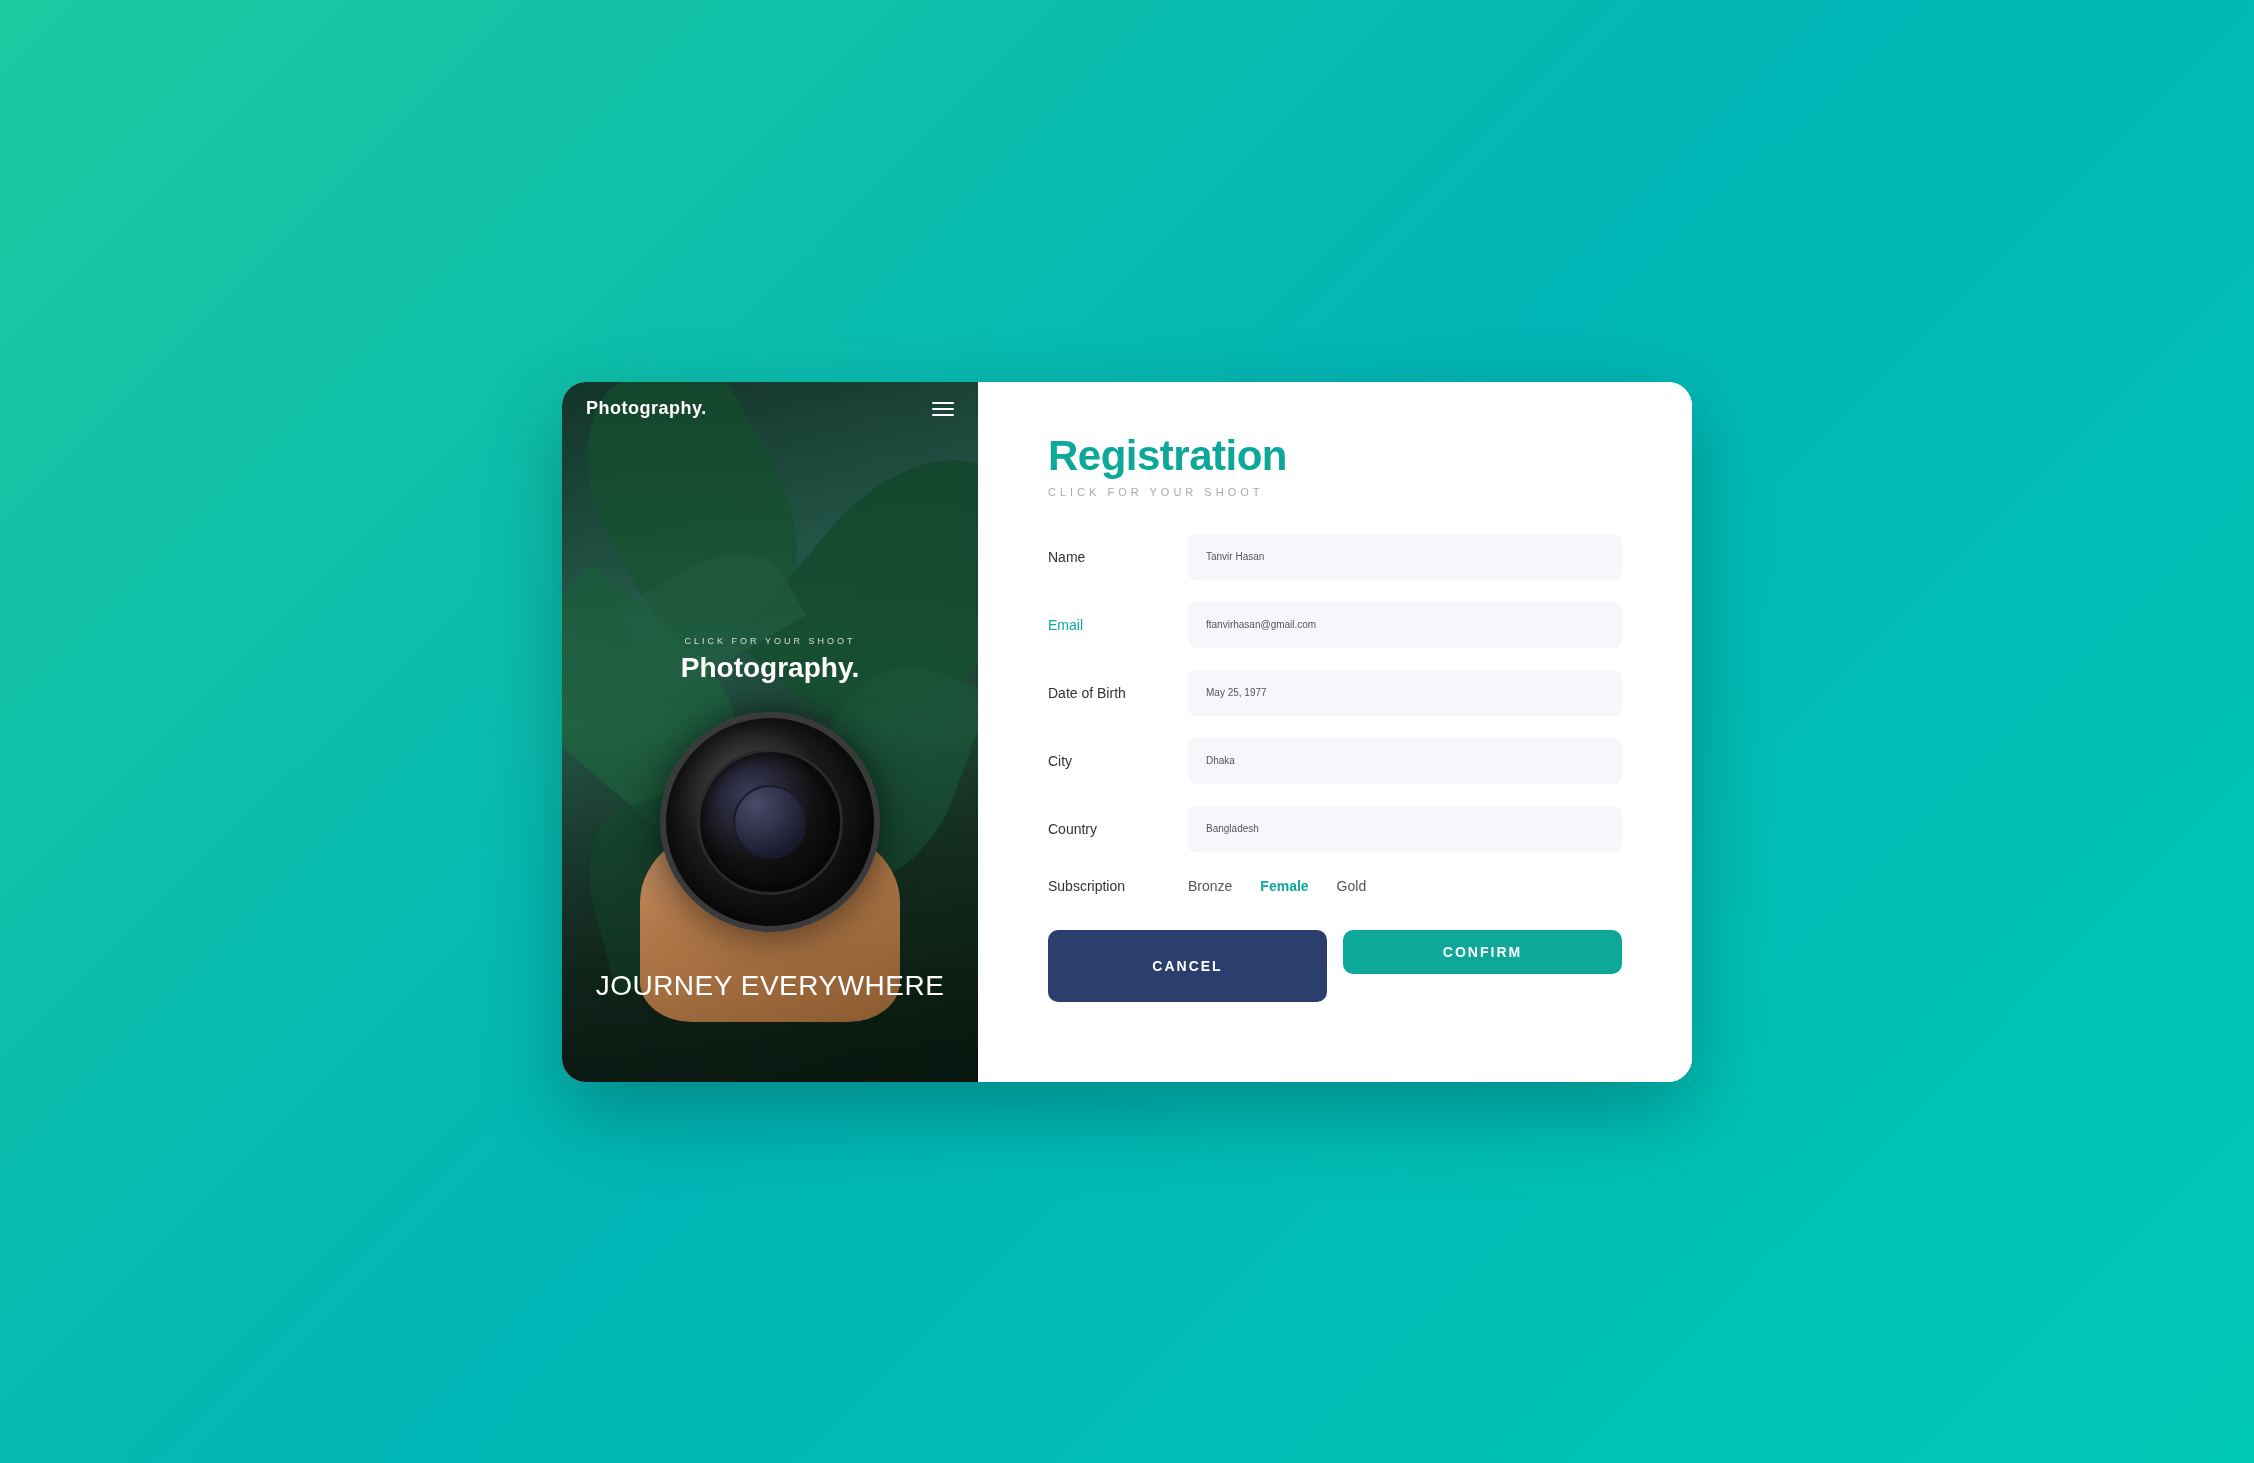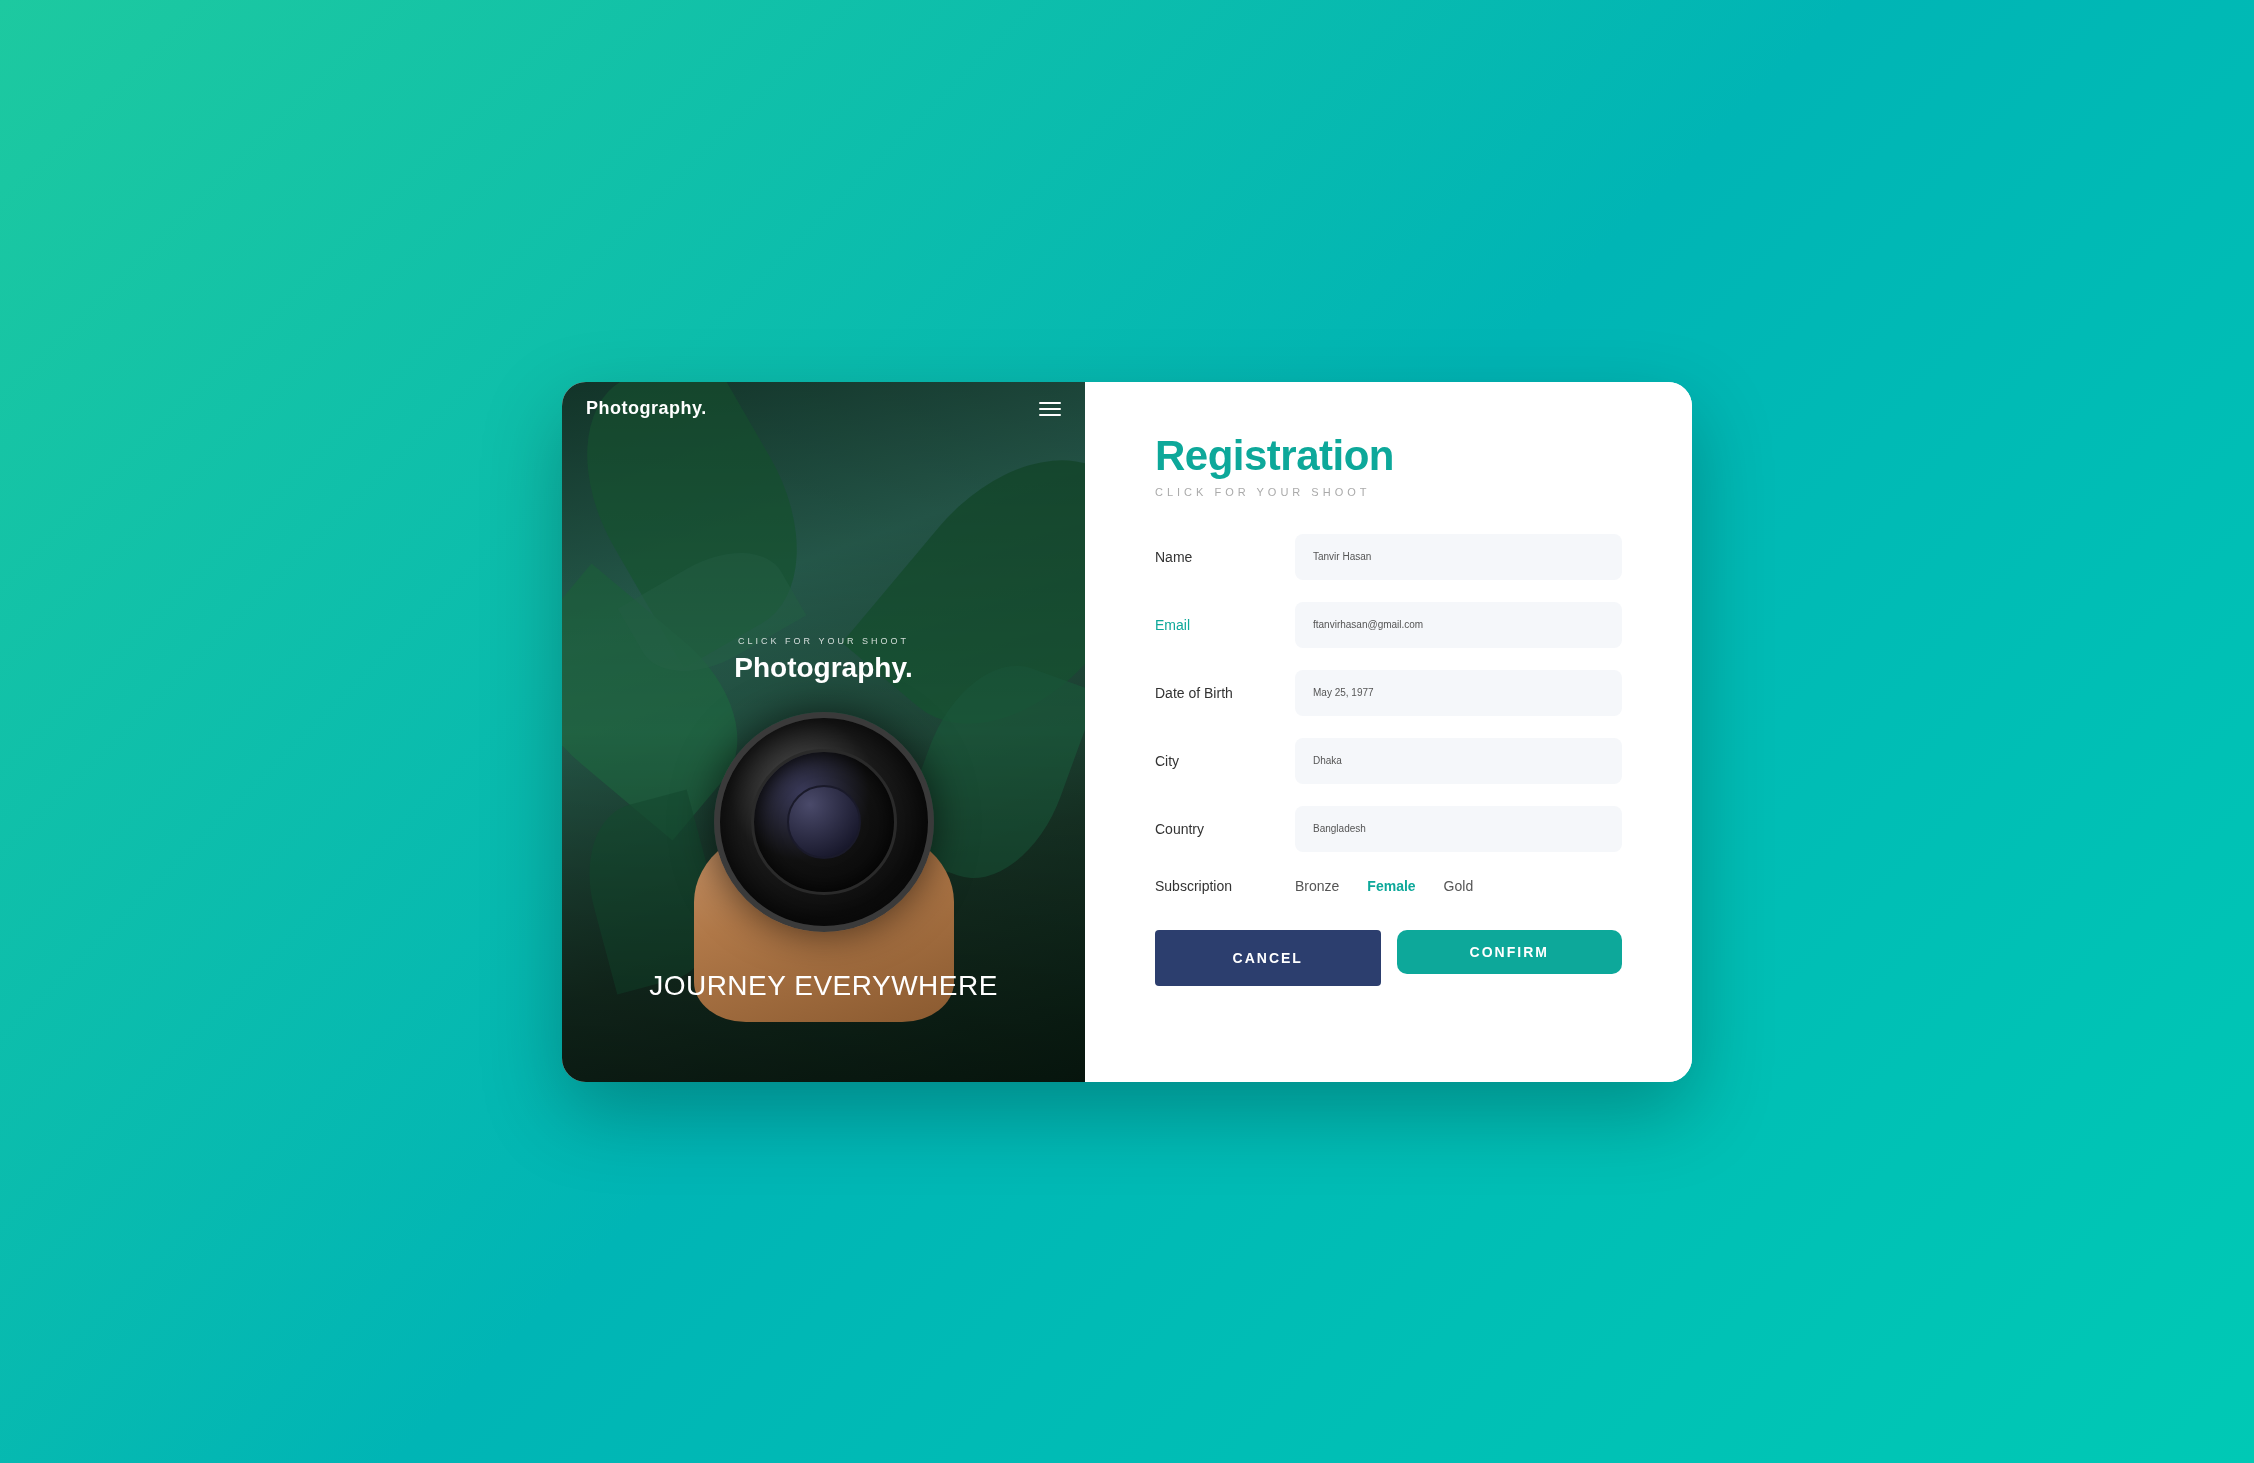--- a/index.html
+++ b/index.html
@@ -19,21 +19,21 @@
       height: 700px;
       background: #fff;
       border-radius: 24px;
       overflow: hidden;
       display: flex;
       box-shadow: 0 30px 80px rgba(0,0,0,0.25);
     }
 
     
     .left-panel {
-      width: 523px;
+      width: 416px;
       height: 100%;
       position: relative;
       background: linear-gradient(160deg, #1a4a3a 0%, #2d6b5a 30%, #1a3a2a 70%, #0d2a1a 100%);
       overflow: hidden;
       flex-shrink: 0;
     }
 
     .left-panel-overlay {
       position: absolute;
       inset: 0;
@@ -308,25 +308,25 @@
     }
 
     .buttons-row {
       display: flex;
       gap: 16px;
       margin-top: 32px;
     }
 
     .btn-cancel {
       flex: 1;
-      height: 56px;
+      height: 72px;
       background: #2c3e6e;
       color: #fff;
       border: none;
-      border-radius: 4px;
+      border-radius: 10px;
       font-size: 14px;
       font-weight: 700;
       letter-spacing: 2px;
       cursor: pointer;
       text-transform: uppercase;
     }
 
     .btn-confirm {
       flex: 1;
       height: 44px;

